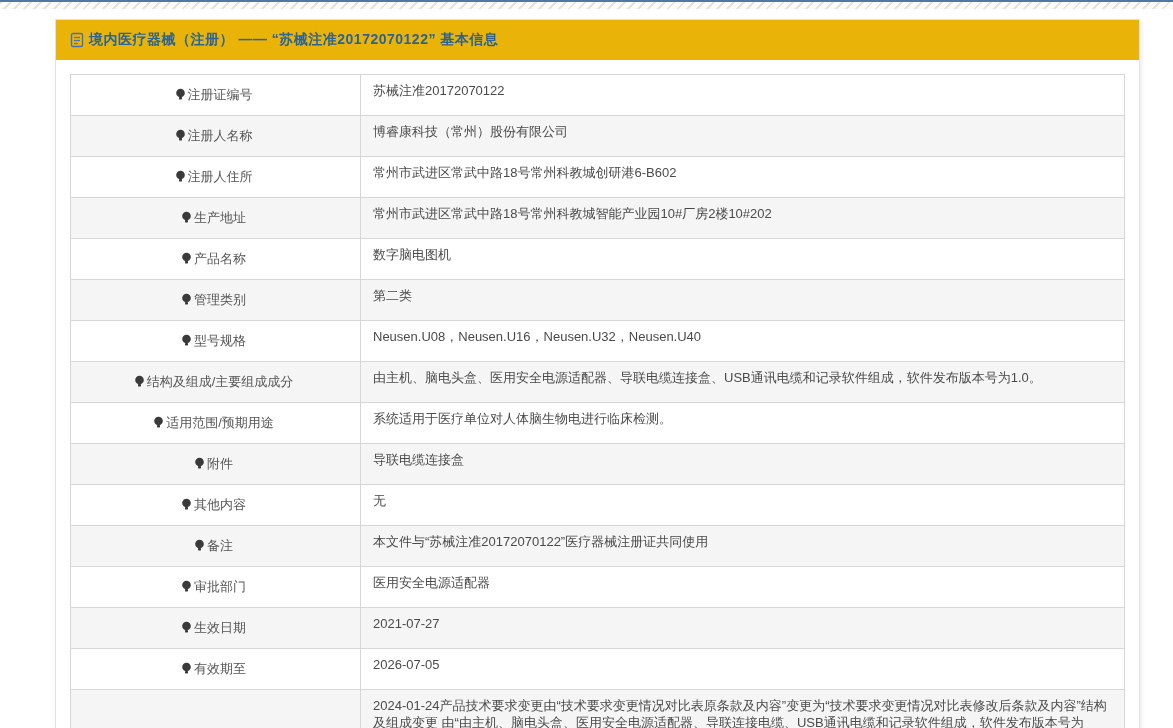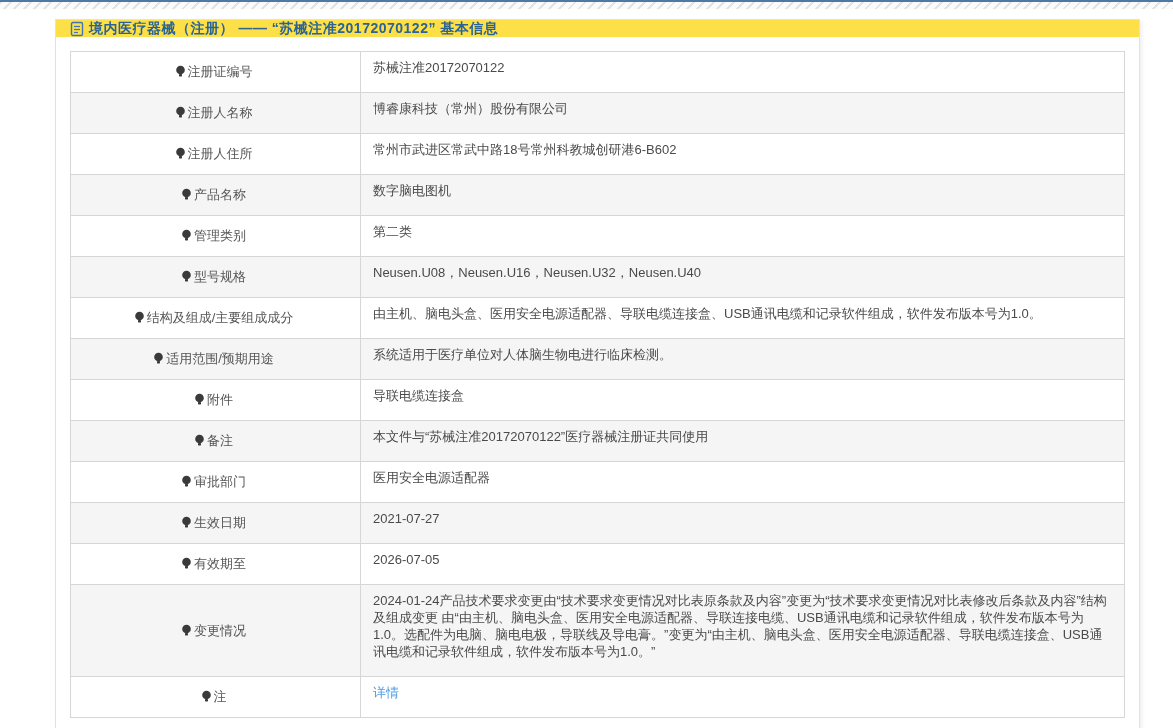--- a/index.html
+++ b/index.html
@@ -17,22 +17,22 @@
   }
   .panel {
     margin: 10px 33px 0 55px;
     width: 1085px;
     background: #ffffff;
     border: 1px solid #e2e2e2;
     box-shadow: 2px 2px 4px rgba(0,0,0,0.07);
     padding-bottom: 10px;
   }
   .panel-header {
-    height: 17px;
-    background: #fde047;
+    height: 40px;
+    background: #eab308;
     display: flex;
     align-items: center;
     padding: 0 14px;
     gap: 5px;
   }
   .panel-header .doc-icon { display: inline-flex; flex: 0 0 auto; }
   .panel-title {
     color: #2b6395;
     font-size: 14px;
     font-weight: bold;
@@ -128,20 +128,33 @@
           <circle cx="5.5" cy="5" r="4.3" fill="#3a3a3a"></circle>
           <rect x="4" y="9" width="3" height="2.4" rx="0.6" fill="#3a3a3a"></rect>
         </svg>
       </span><span class="lbl">注册人住所</span>
     </th>
     <td>
       <span class="val">常州市武进区常武中路18号常州科教城创研港6-B602</span>
     </td>
   </tr>
 
+  <tr>
+    <th>
+      <span class="note-ico" hidden="">
+        <svg width="11" height="12" viewBox="0 0 11 12" aria-hidden="true">
+          <circle cx="5.5" cy="5" r="4.3" fill="#3a3a3a"></circle>
+          <rect x="4" y="9" width="3" height="2.4" rx="0.6" fill="#3a3a3a"></rect>
+        </svg>
+      </span><span class="lbl">生产地址</span>
+    </th>
+    <td>
+      <span class="val">常州市武进区常武中路18号常州科教城智能产业园10#厂房2楼10#202</span>
+    </td>
+  </tr>
 
   <tr>
     <th>
       <span class="note-ico" hidden="">
         <svg width="11" height="12" viewBox="0 0 11 12" aria-hidden="true">
           <circle cx="5.5" cy="5" r="4.3" fill="#3a3a3a"></circle>
           <rect x="4" y="9" width="3" height="2.4" rx="0.6" fill="#3a3a3a"></rect>
         </svg>
       </span><span class="lbl">产品名称</span>
     </th>
@@ -214,20 +227,33 @@
           <circle cx="5.5" cy="5" r="4.3" fill="#3a3a3a"></circle>
           <rect x="4" y="9" width="3" height="2.4" rx="0.6" fill="#3a3a3a"></rect>
         </svg>
       </span><span class="lbl">附件</span>
     </th>
     <td>
       <span class="val">导联电缆连接盒</span>
     </td>
   </tr>
 
+  <tr>
+    <th>
+      <span class="note-ico" hidden="">
+        <svg width="11" height="12" viewBox="0 0 11 12" aria-hidden="true">
+          <circle cx="5.5" cy="5" r="4.3" fill="#3a3a3a"></circle>
+          <rect x="4" y="9" width="3" height="2.4" rx="0.6" fill="#3a3a3a"></rect>
+        </svg>
+      </span><span class="lbl">其他内容</span>
+    </th>
+    <td>
+      <span class="val">无</span>
+    </td>
+  </tr>
 
   <tr>
     <th>
       <span class="note-ico" hidden="">
         <svg width="11" height="12" viewBox="0 0 11 12" aria-hidden="true">
           <circle cx="5.5" cy="5" r="4.3" fill="#3a3a3a"></circle>
           <rect x="4" y="9" width="3" height="2.4" rx="0.6" fill="#3a3a3a"></rect>
         </svg>
       </span><span class="lbl">备注</span>
     </th>

